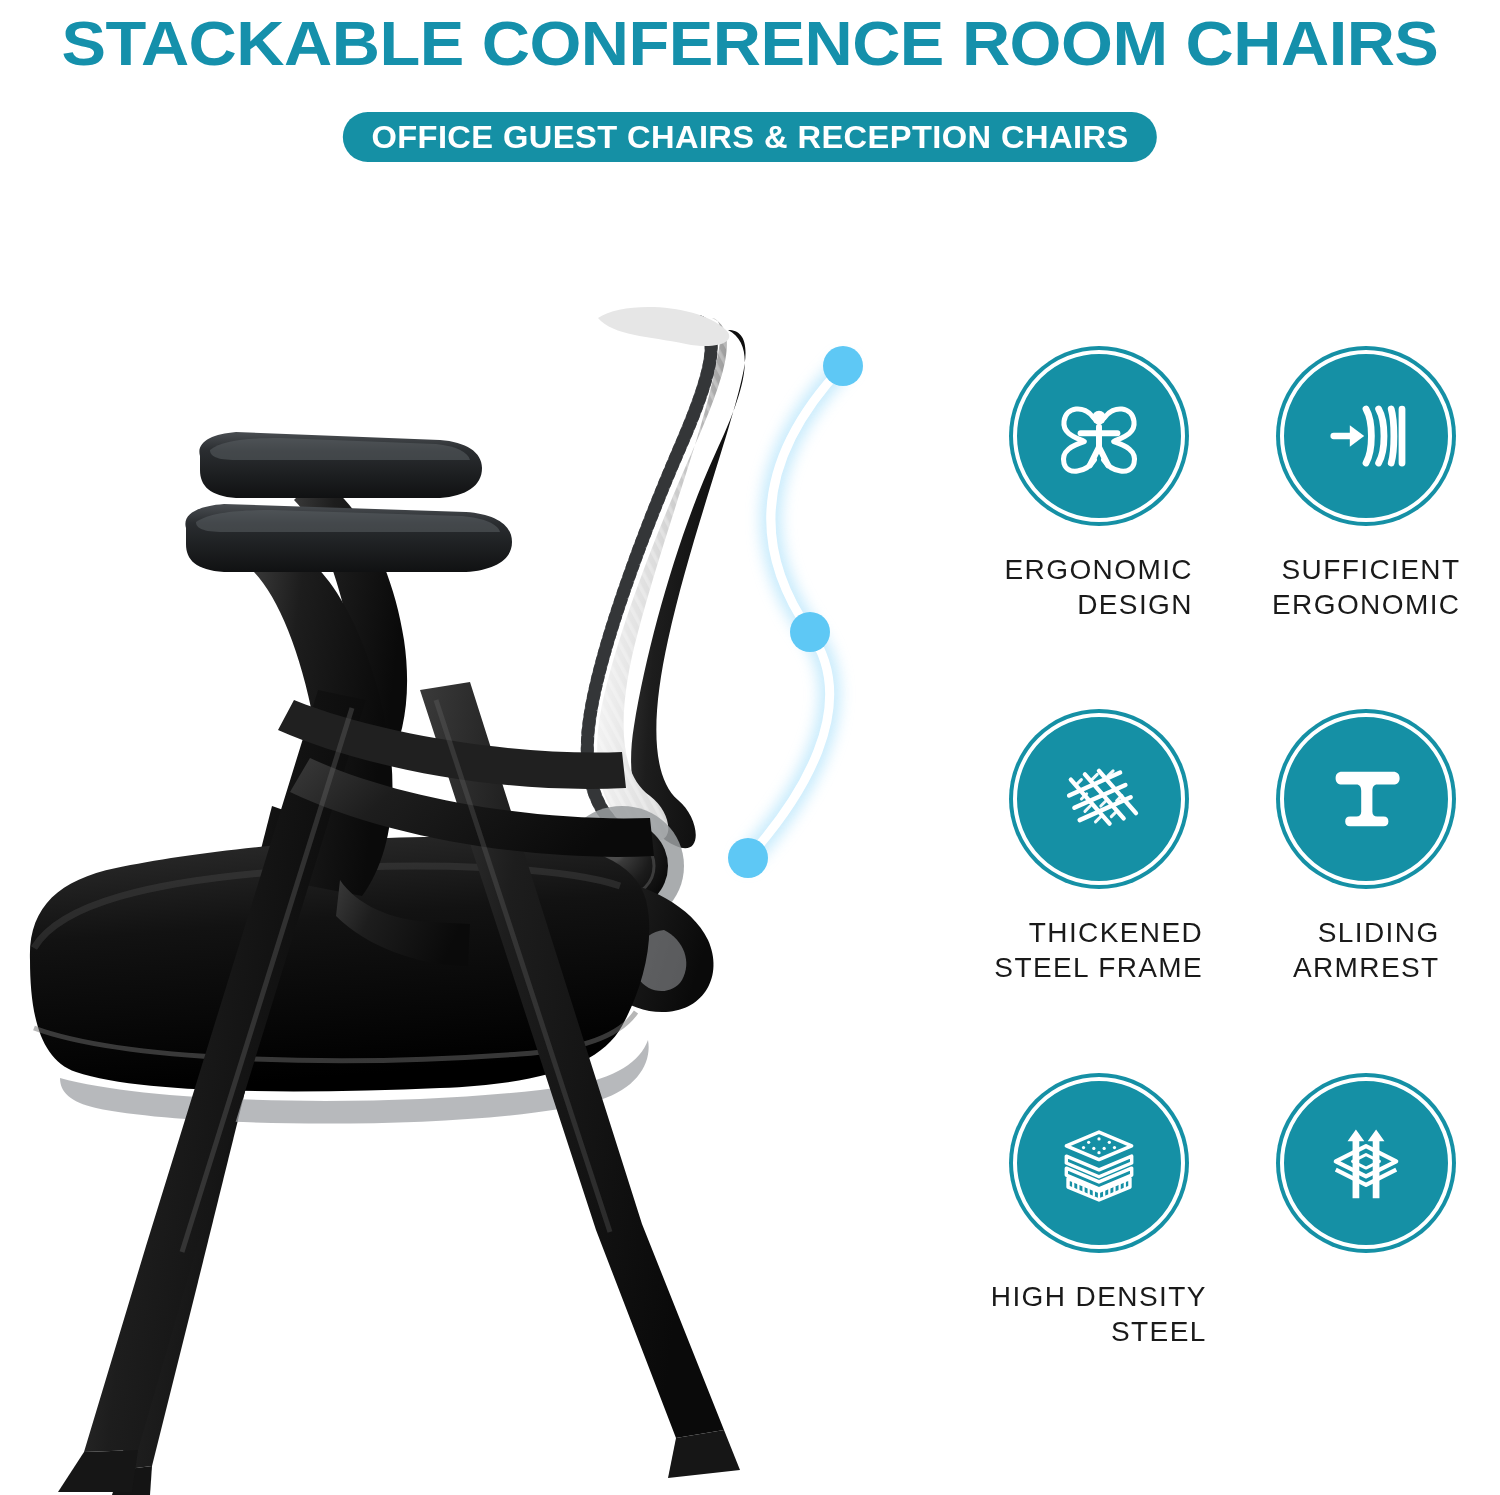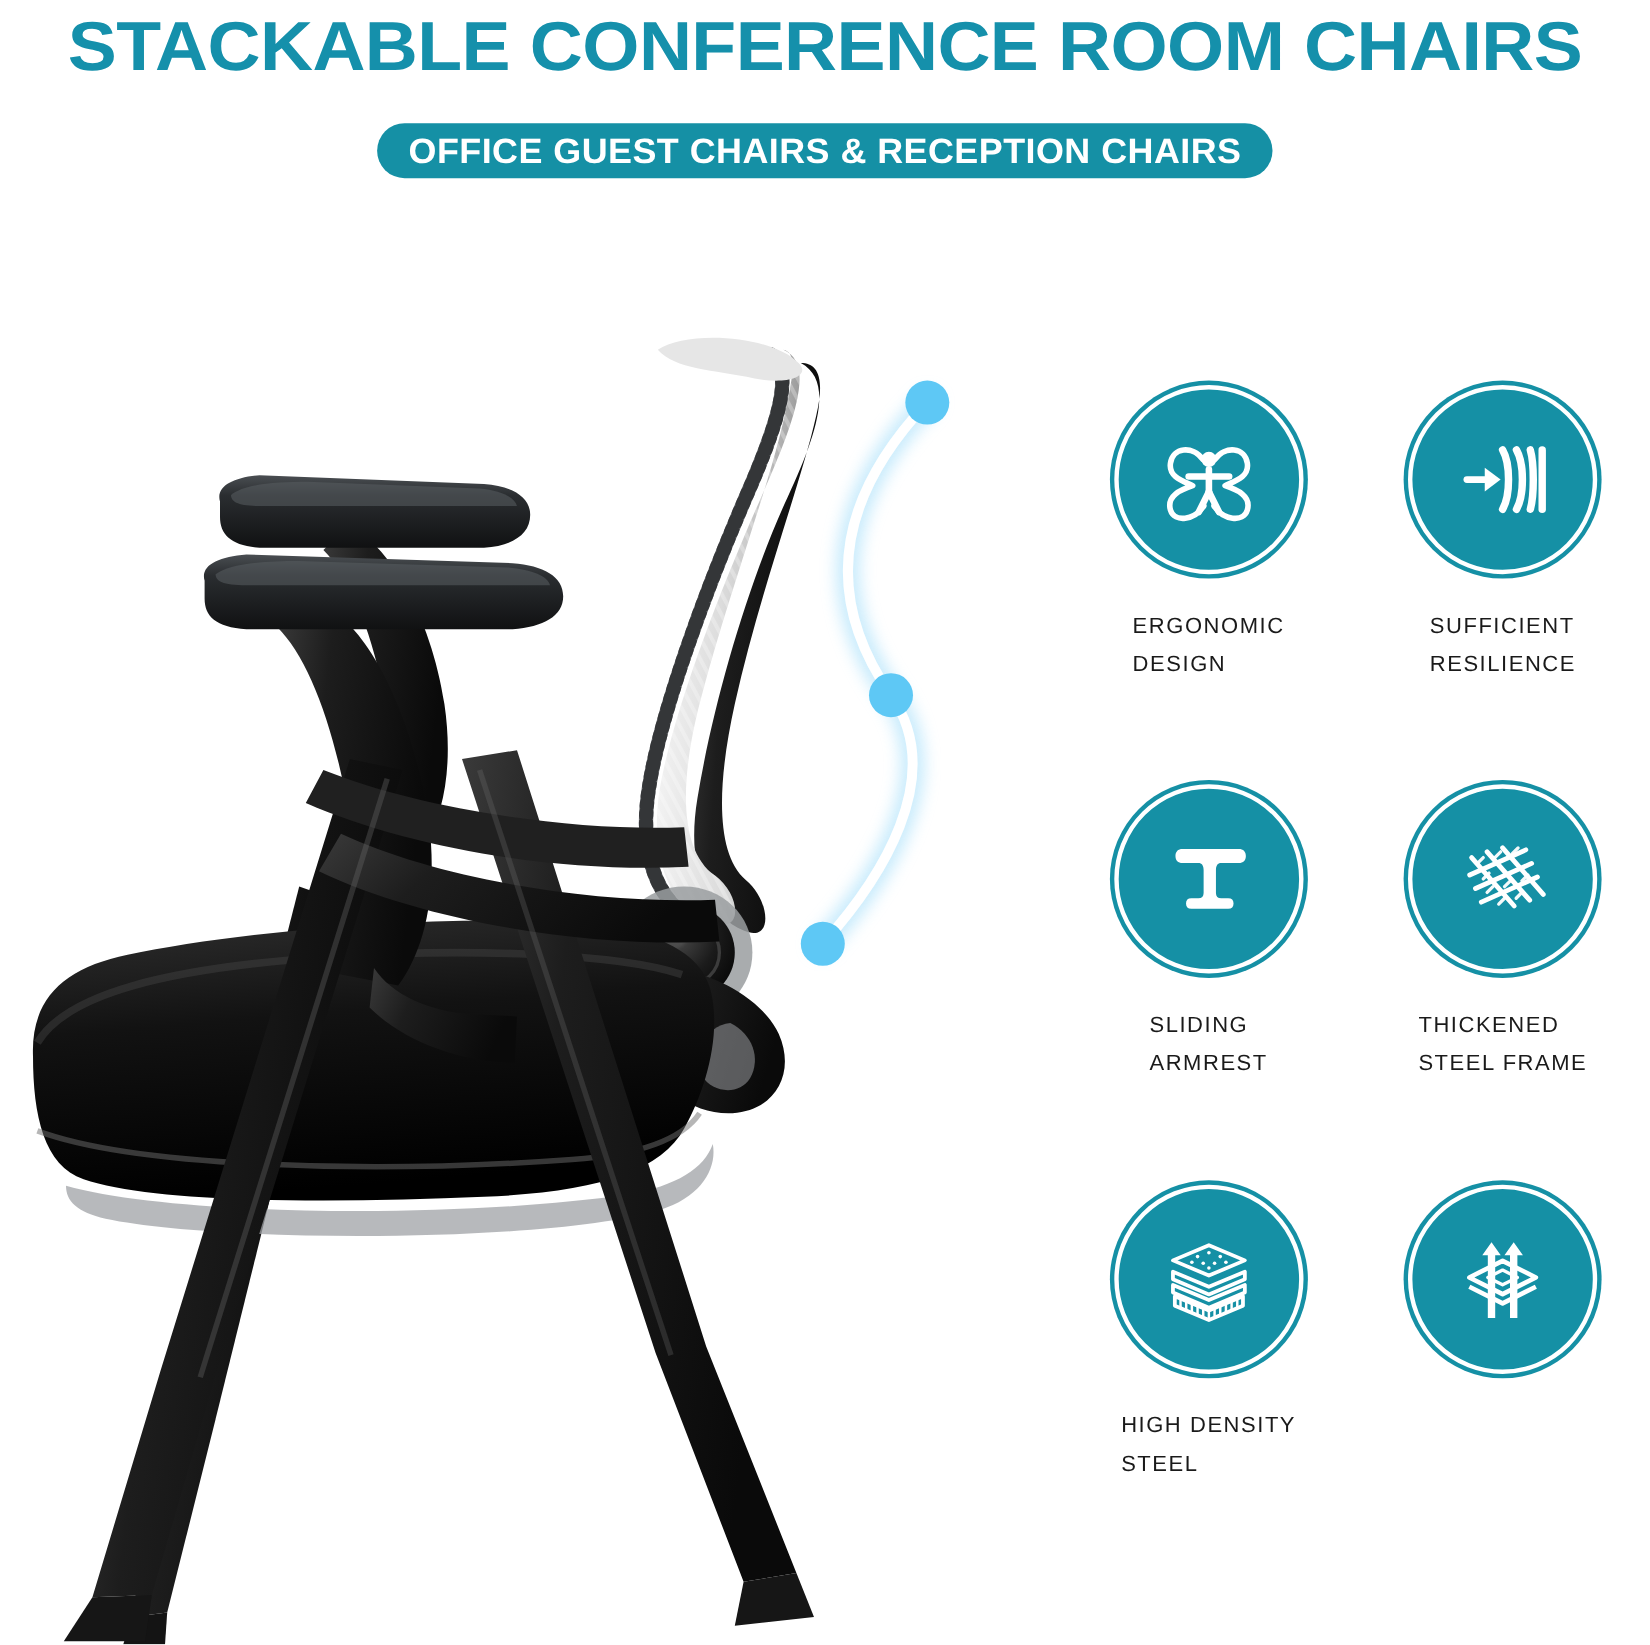--- a/index.html
+++ b/index.html
@@ -26,22 +26,22 @@
   
   #feature-grid{position:absolute;left:965px;top:350px;width:535px;height:1090px;
       display:grid;grid-template-columns:1fr 1fr;grid-template-rows:1fr 1fr 1fr;}
   .feature-cell{display:flex;flex-direction:column;align-items:center;}
   .feature-badge{width:172px;height:172px;border-radius:50%;
       background:#1590a5;border:4px solid #ffffff;
       box-shadow:0 0 0 4px #1590a5;
       display:flex;align-items:center;justify-content:center;
       box-sizing:border-box;}
   .feature-badge svg{display:block;}
-  .feature-label{margin-top:30px;text-align:left;color:#1a1a1a;
-      font-size:20px;line-height:35px;font-weight:400;letter-spacing:1.4px;
+  .feature-label{margin-top:30px;text-align:right;color:#1a1a1a;
+      font-size:28px;line-height:35px;font-weight:400;letter-spacing:1.4px;
       white-space:pre-line;}
 </style>
 </head>
 <body>
 
 <div id="header">
   <div id="main-title">STACKABLE CONFERENCE ROOM CHAIRS</div>
   <div id="subtitle-pill">
     <span id="subtitle-text">OFFICE GUEST CHAIRS &amp; RECEPTION CHAIRS</span>
   </div>
@@ -241,37 +241,21 @@
         <path d="M32,38 L48,50 L32,62 Z" fill="#ffffff"></path>
         <g fill="none" stroke="#ffffff" stroke-width="7.5" stroke-linecap="round">
           <path d="M50,20 C58,34 58,66 50,80"></path>
           <path d="M64,20 C72,34 72,66 64,80"></path>
           <path d="M78,20 C82,34 82,66 78,80"></path>
           <path d="M90,20 L90,80"></path>
         </g>
       </svg>
     </div>
     <div class="feature-label">SUFFICIENT
-RESILIENCE</div>
-  </div>
-
-  <div class="feature-cell">
-    <div class="feature-badge">
-      <svg width="80" height="80" viewBox="0 0 100 100">
-        <path d="M20,16 L84,16 C89,16 92,19 92,24 C92,29 89,32 84,32
-                 L64,32 C60,32 58,35 58,40 L58,66
-                 C58,70 60,72 64,72 L72,72 C76,72 78,74 78,78
-                 C78,82 76,84 72,84 L30,84 C26,84 24,82 24,78
-                 C24,74 26,72 30,72 L38,72 C42,72 44,70 44,66
-                 L44,40 C44,35 42,32 38,32 L20,32
-                 C15,32 12,29 12,24 C12,19 15,16 20,16 Z" fill="#ffffff"></path>
-      </svg>
-    </div>
-    <div class="feature-label">SLIDING
-ARMREST</div>
+ERGONOMIC</div>
   </div>
 
   <div class="feature-cell">
     <div class="feature-badge">
       <svg width="88" height="88" viewBox="0 0 100 100">
         <g stroke="#ffffff" stroke-width="5" stroke-linecap="round" fill="none">
           <path d="M16,46 L74,20"></path>
           <path d="M22,60 L80,34"></path>
           <path d="M28,74 L86,48"></path>
           <path d="M18,28 L62,78"></path>
@@ -286,20 +270,36 @@
           <path d="M52,58 L58,52"></path>
             <path d="M70,52 L76,46"></path>
           <path d="M30,50 L36,44"></path>
             <path d="M46,76 L52,70"></path>
           <path d="M64,70 L70,64"></path>
         </g>
       </svg>
     </div>
     <div class="feature-label">THICKENED
 STEEL FRAME</div>
+  </div>
+
+  <div class="feature-cell">
+    <div class="feature-badge">
+      <svg width="80" height="80" viewBox="0 0 100 100">
+        <path d="M20,16 L84,16 C89,16 92,19 92,24 C92,29 89,32 84,32
+                 L64,32 C60,32 58,35 58,40 L58,66
+                 C58,70 60,72 64,72 L72,72 C76,72 78,74 78,78
+                 C78,82 76,84 72,84 L30,84 C26,84 24,82 24,78
+                 C24,74 26,72 30,72 L38,72 C42,72 44,70 44,66
+                 L44,40 C44,35 42,32 38,32 L20,32
+                 C15,32 12,29 12,24 C12,19 15,16 20,16 Z" fill="#ffffff"></path>
+      </svg>
+    </div>
+    <div class="feature-label">SLIDING
+ARMREST</div>
   </div>
 
   <div class="feature-cell">
     <div class="feature-badge">
       <svg width="86" height="86" viewBox="0 0 100 100">
         <g fill="none" stroke="#ffffff" stroke-width="4" stroke-linejoin="round">
 
           <path d="M50,14 L88,30 L50,46 L12,30 Z"></path>
 
           <path d="M12,42 L50,58 L88,42 L88,50 L50,66 L12,50 Z"></path>

